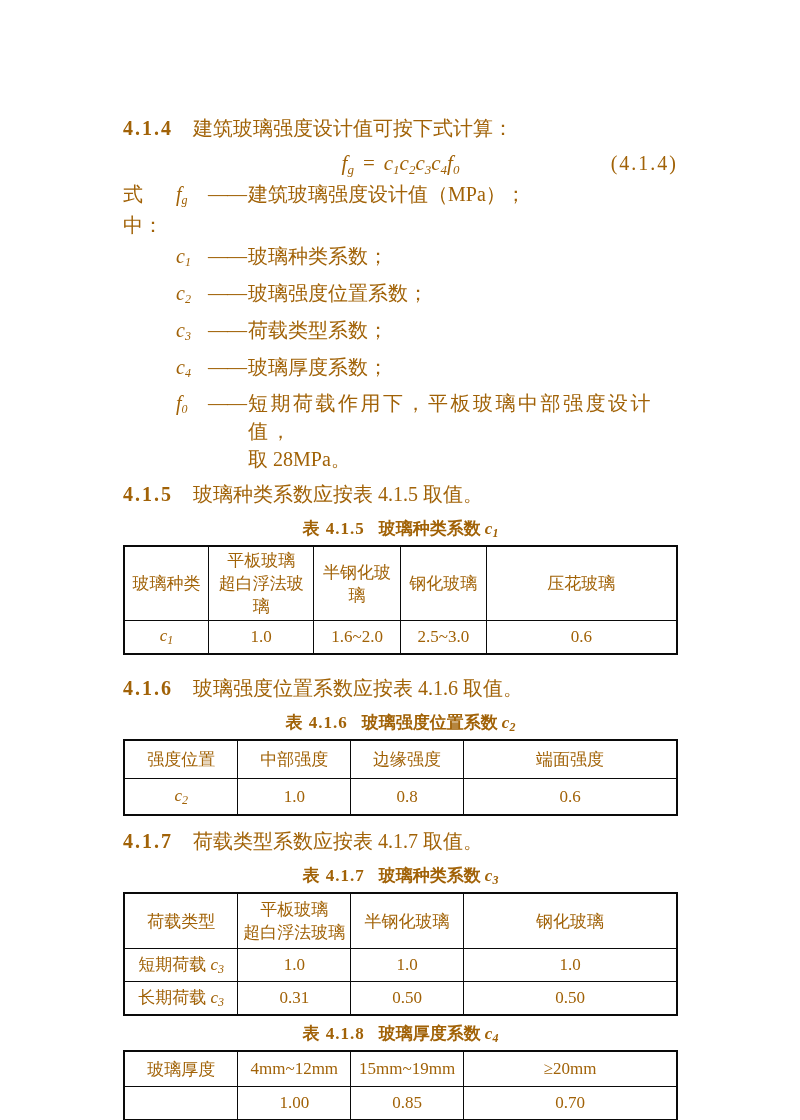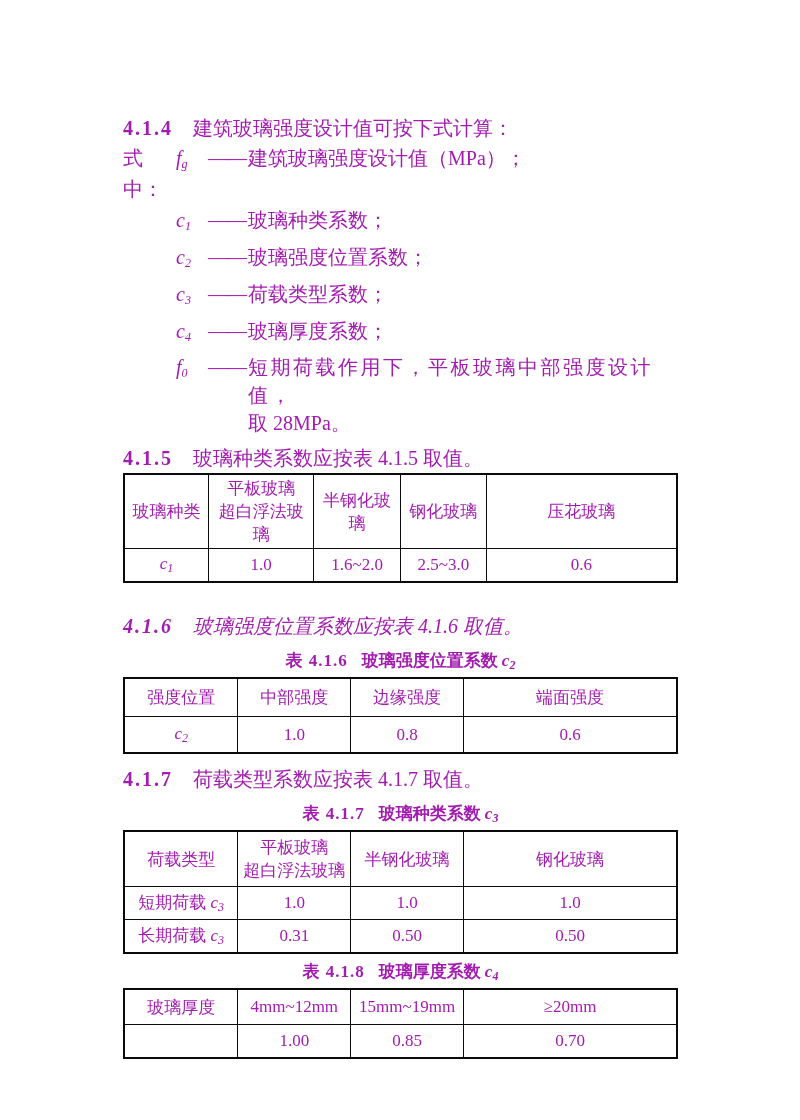--- a/index.html
+++ b/index.html
@@ -1,18 +1,18 @@
 <!DOCTYPE html>
 <html><head>
 <meta charset="utf-8">
 <style>
   html,body { margin:0; padding:0; background:#e8e8e8; }
   .page {
     width:800px; height:1120px; background:#ffffff; position:relative;
-    font-family:"Liberation Serif","DejaVu Serif",serif; color:#a21caf;
+    font-family:"Liberation Serif","DejaVu Serif",serif; color:#a16207;
     overflow:hidden; margin:0 auto;
   }
   .content { margin-left:123px; width:555px; padding-top:113px; box-sizing:content-box; }
 
   .sec-heading { font-size:20px; line-height:30px; }
   .sec-num { font-weight:bold; letter-spacing:2px; margin-right:20px; }
 
   .formula-row { position:relative; height:32px; margin-top:4px; font-size:21px; line-height:32px; text-align:center; }
   .formula i { font-style:italic; }
   .fsub { font-size:13px; vertical-align:-4px; font-style:italic; }
@@ -23,21 +23,21 @@
   .def-row.indent { padding-left:53px; }
   .def-row.f0 { line-height:28px; }
   .where { width:53px; flex:none; }
   .def-sym { width:28px; flex:none; font-style:italic; }
   .def-sym sub, .sym-cell sub, .tt-sym sub { font-size:12px; vertical-align:-3px; font-style:italic; }
   .def-dash { flex:none; margin-left:4px; margin-right:2px; white-space:nowrap; letter-spacing:-1px; }
   .def-text { flex:1; }
   .just { letter-spacing:2.5px; }
 
   .mt-h415 { margin-top:6px; }
-  .mt-h416 { margin-top:28px;font-style:italic; }
+  .mt-h416 { margin-top:18px; }
   .mt-h417 { margin-top:10px; }
   .mt-h418 { margin-top:6px; }
 
   .tbl-title { text-align:center; font-weight:bold; font-size:17px; line-height:24px; margin-top:8px; }
   .tbl-title.tight { margin-top:6px; }
   .tt-prefix { margin-right:14px; letter-spacing:1px; }
   .tt-sym { font-style:italic; margin-left:4px; }
 
   table.tbl { width:100%; border-collapse:collapse; border:2px solid #0a0a0a; table-layout:fixed; margin-top:0; }
   table.tbl td { border:1px solid #0a0a0a; text-align:center; vertical-align:middle; font-size:17px; padding:2px 4px; }
@@ -57,20 +57,24 @@
 </head>
 <body>
 
 <div class="page">
   <div class="content">
 
     <div class="sec-heading">
       <span class="sec-num">4.1.4</span><span>建筑玻璃强度设计值可按下式计算：</span>
     </div>
 
+    <div class="formula-row">
+      <span class="formula"><i>f</i><sub class="fsub">g</sub><span class="eq-sign">=</span><i>c</i><sub class="fsub">1</sub><i>c</i><sub class="fsub">2</sub><i>c</i><sub class="fsub">3</sub><i>c</i><sub class="fsub">4</sub><i>f</i><sub class="fsub">0</sub></span>
+      <span class="eq-num">(4.1.4)</span>
+    </div>
 
     <div class="def-row">
       <span class="where">式中：</span>
       <span class="def-sym"><i>f</i><sub>g</sub></span>
       <span class="def-dash">——</span>
       <span class="def-text">建筑玻璃强度设计值（MPa）；</span>
     </div>
     <div class="def-row indent">
       <span class="def-sym"><i>c</i><sub>1</sub></span>
       <span class="def-dash">——</span>
@@ -95,20 +99,23 @@
       <span class="def-sym"><i>f</i><sub>0</sub></span>
       <span class="def-dash">——</span>
       <span class="def-text">
         <div class="just">短期荷载作用下，平板玻璃中部强度设计值，</div>
         <div>取 28MPa。</div>
       </span>
     </div>
 
     <div class="sec-heading mt-h415">
       <span class="sec-num">4.1.5</span><span>玻璃种类系数应按表 4.1.5 取值。</span>
+    </div>
+    <div class="tbl-title">
+      <span class="tt-prefix">表 4.1.5</span><span>玻璃种类系数</span><span class="tt-sym"><i>c</i><sub>1</sub></span>
     </div>
     <table class="tbl t5">
       <colgroup>
           <col style="width:15.3%">
           <col style="width:19.0%">
           <col style="width:15.7%">
           <col style="width:15.5%">
           <col style="width:34.5%">
         </colgroup>
       <tbody>

